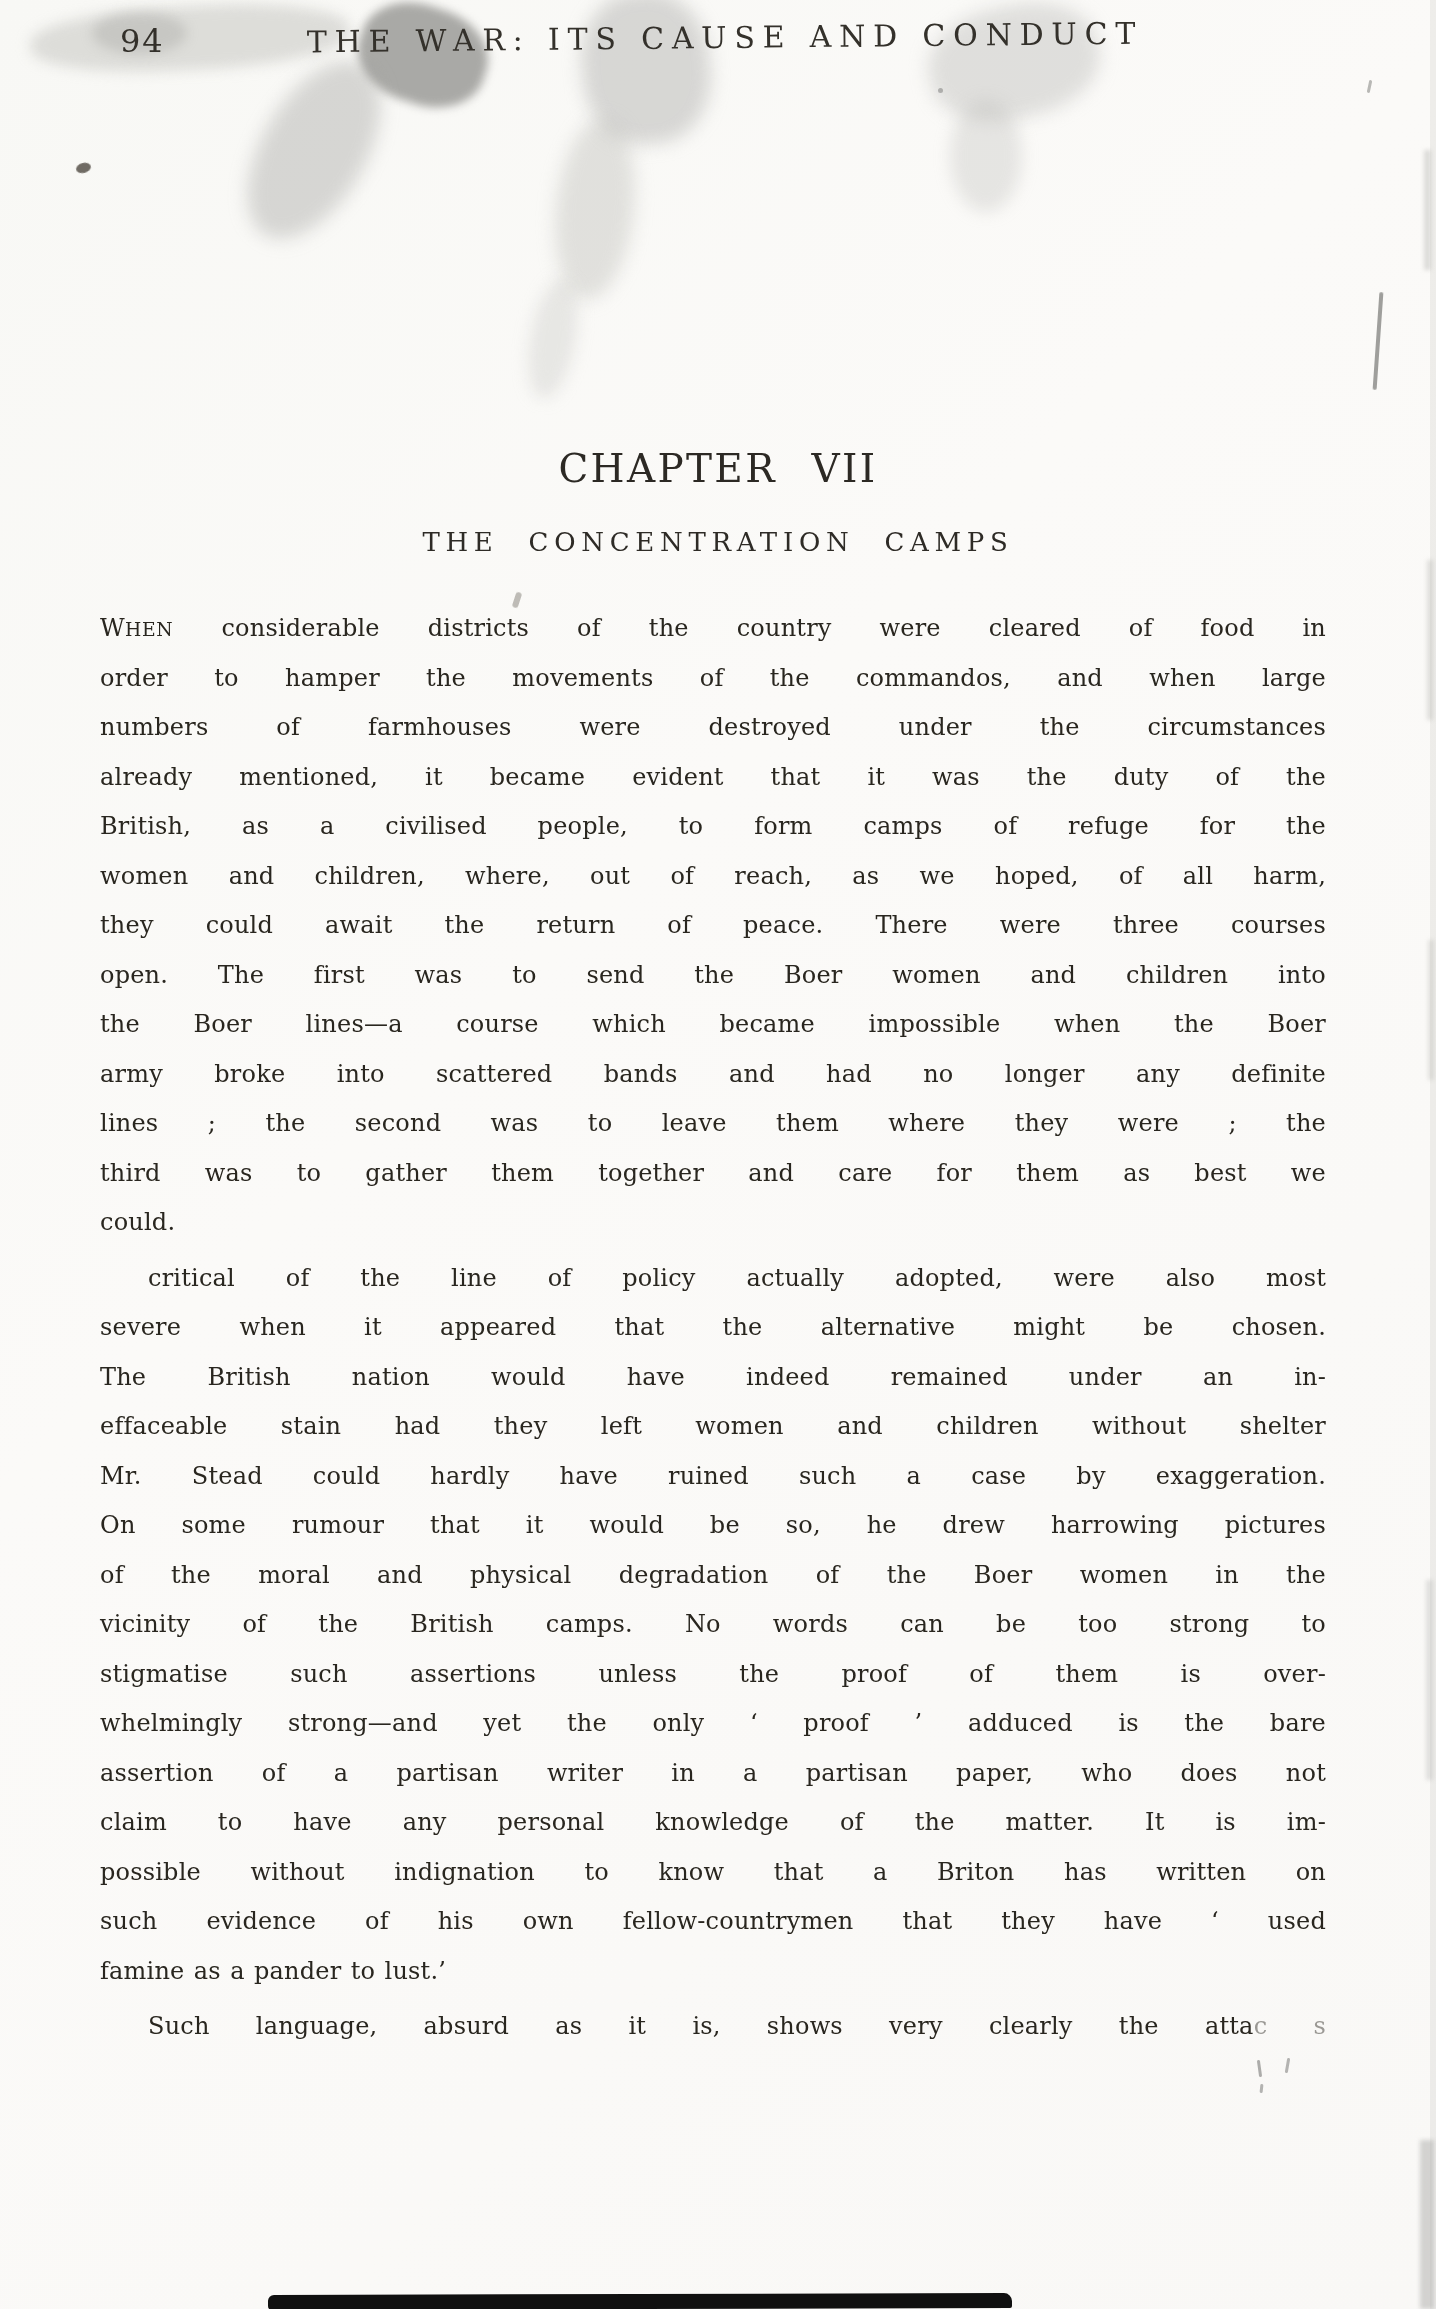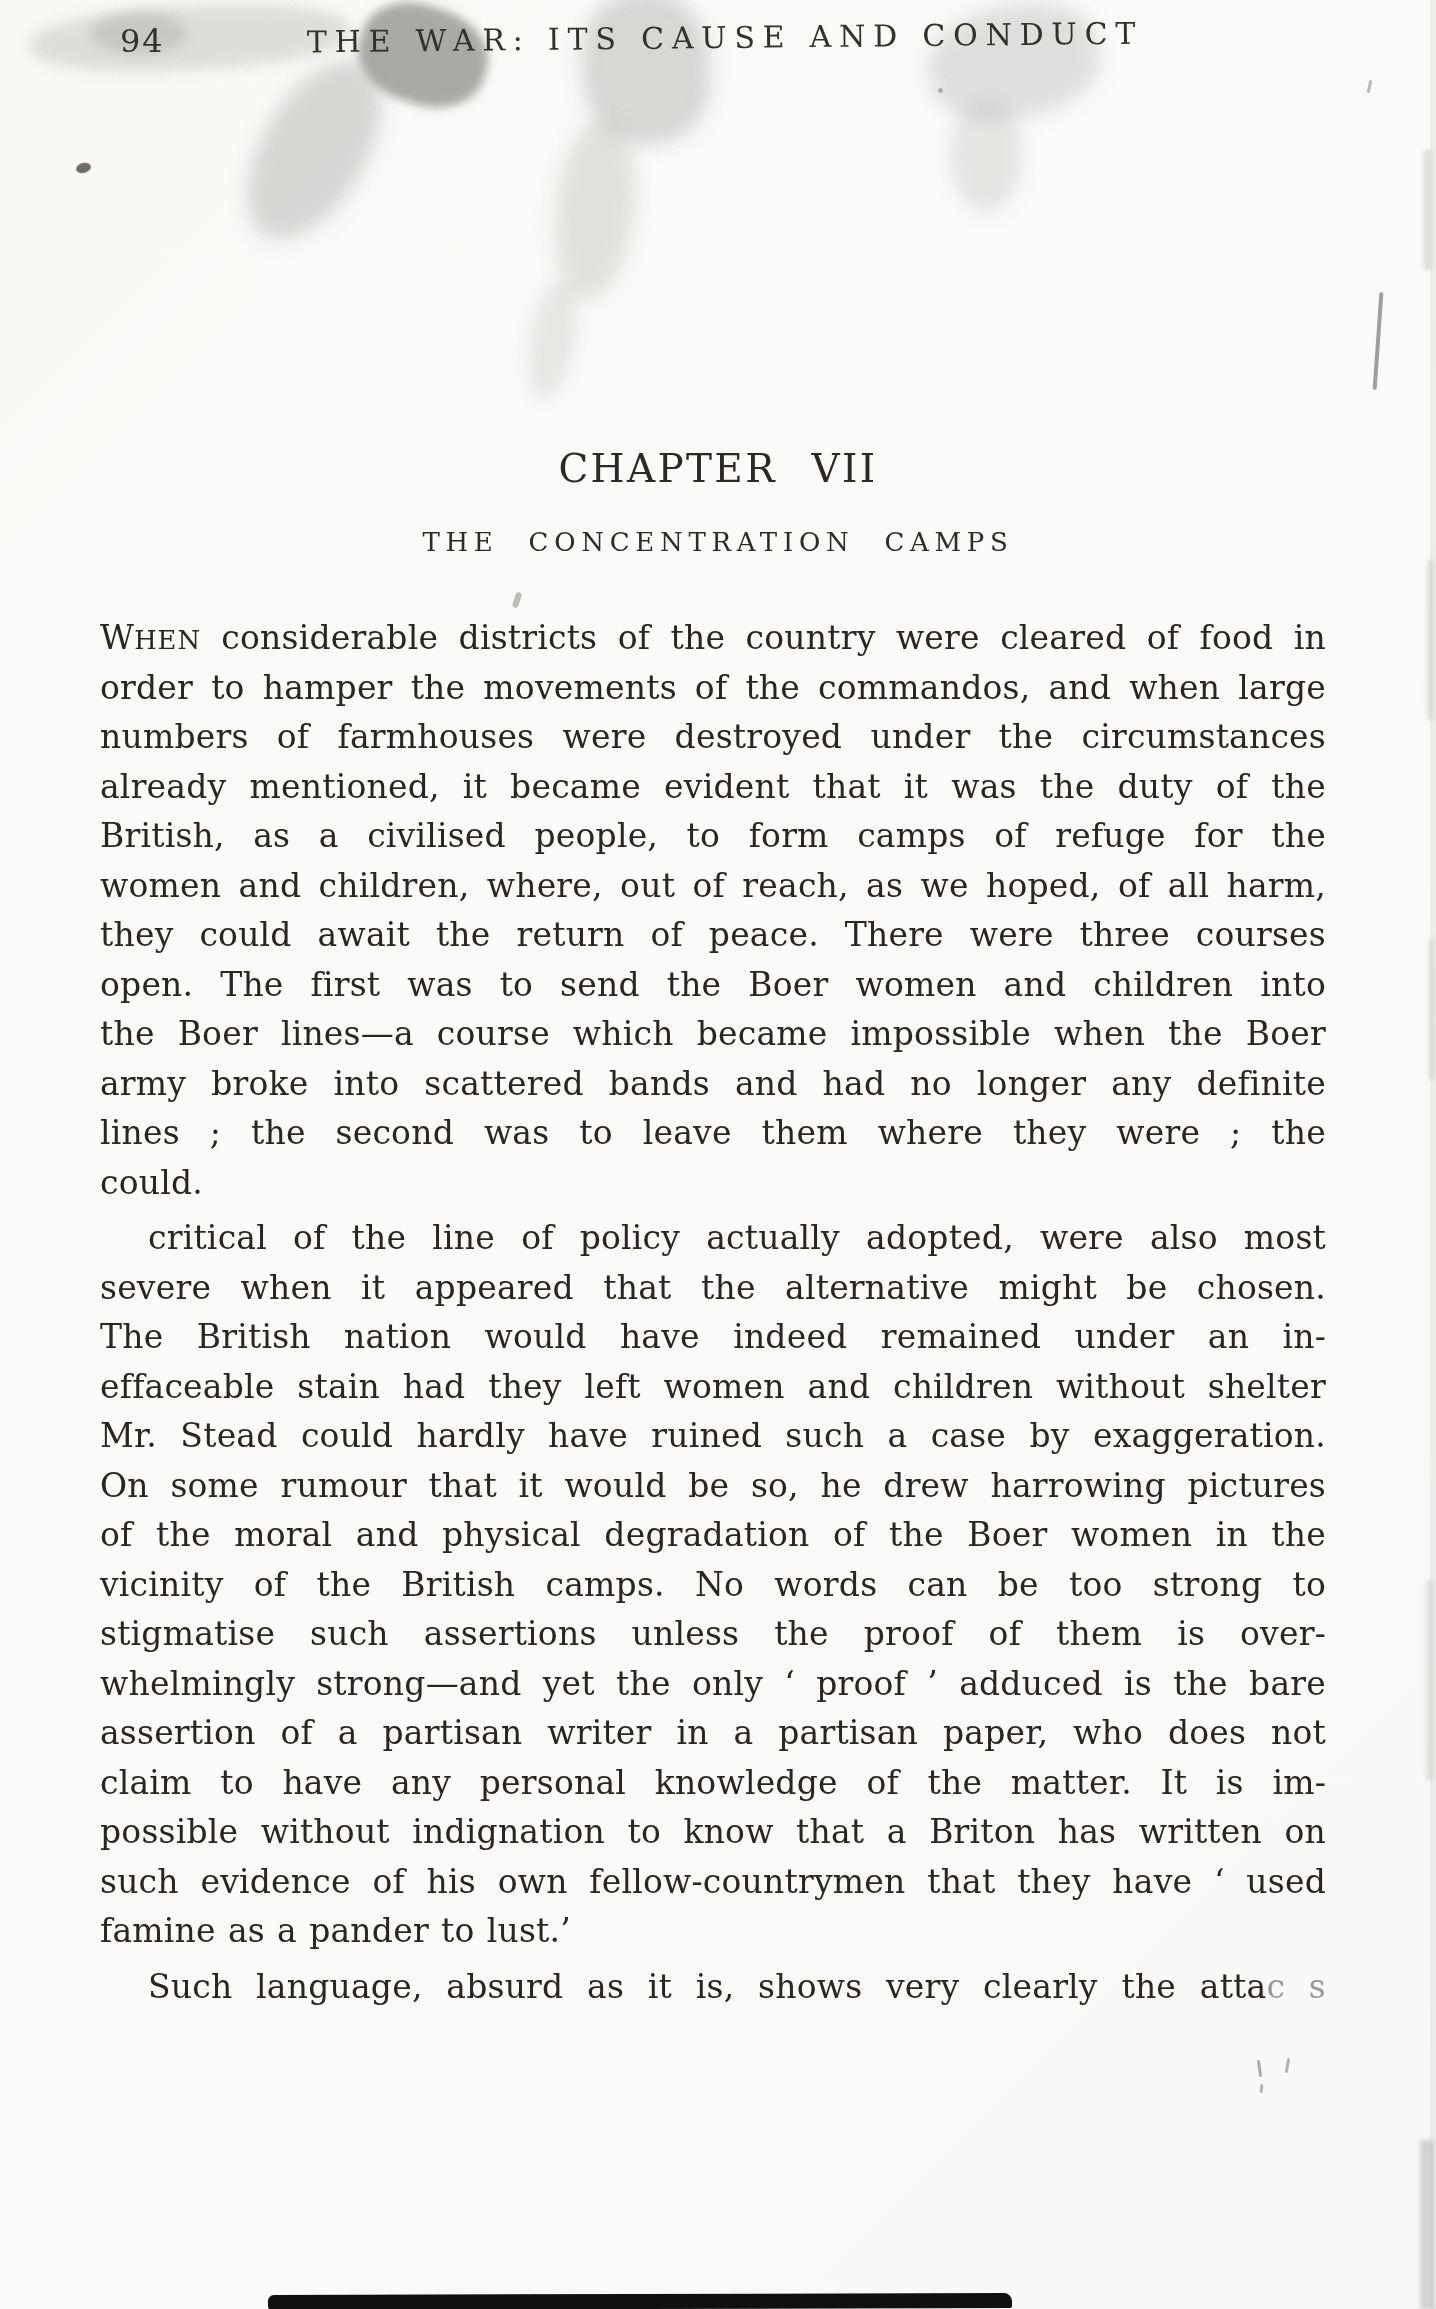--- a/index.html
+++ b/index.html
@@ -27,21 +27,21 @@
     color:#2c2924;
   }
   .chapter-subtitle {
     position:absolute; left:105px; top:527px; width:1226px;
     text-align:center; font-size:26px; letter-spacing:0.22em; word-spacing:16px;
     color:#2e2b26;
   }
   
   .body-text {
     position:absolute; left:100px; top:605px; width:1226px;
-    font-size:33px; line-height:65px; color:#29261f;
+    font-size:24px; line-height:47px; color:#29261f;
     letter-spacing:0.2px; word-spacing:1.5px;
   }
   .para + .para { margin-top:6px; }
   .para.indent .line:first-child { text-indent:48px; }
   .line { text-align:justify; text-align-last:justify; text-justify:inter-word; height:49.5px; white-space:nowrap0; }
   .line.last { text-align-last:left; }
   .sc { text-transform:uppercase; font-size:0.78em; letter-spacing:0.04em; }
   .faded { opacity:0.45; }
   
   .art { position:absolute; pointer-events:none; }
@@ -114,20 +114,21 @@
         <div class="line">order to hamper the movements of the commandos, and when large</div>
         <div class="line">numbers of farmhouses were destroyed under the circumstances</div>
         <div class="line">already mentioned, it became evident that it was the duty of the</div>
         <div class="line">British, as a civilised people, to form camps of refuge for the</div>
         <div class="line">women and children, where, out of reach, as we hoped, of all harm,</div>
         <div class="line">they could await the return of peace. There were three courses</div>
         <div class="line">open. The first was to send the Boer women and children into</div>
         <div class="line">the Boer lines—a course which became impossible when the Boer</div>
         <div class="line">army broke into scattered bands and had no longer any definite</div>
         <div class="line">lines ; the second was to leave them where they were ; the</div>
+        <div class="line">third was to gather them together and care for them as best we</div>
         <div class="line last">could.</div>
       </div>
       <div class="para indent">
         <div class="line">critical of the line of policy actually adopted, were also most</div>
         <div class="line">severe when it appeared that the alternative might be chosen.</div>
         <div class="line">The British nation would have indeed remained under an in-</div>
         <div class="line">effaceable stain had they left women and children without shelter</div>
         <div class="line">Mr. Stead could hardly have ruined such a case by exaggeration.</div>
         <div class="line">On some rumour that it would be so, he drew harrowing pictures</div>
         <div class="line">of the moral and physical degradation of the Boer women in the</div>

